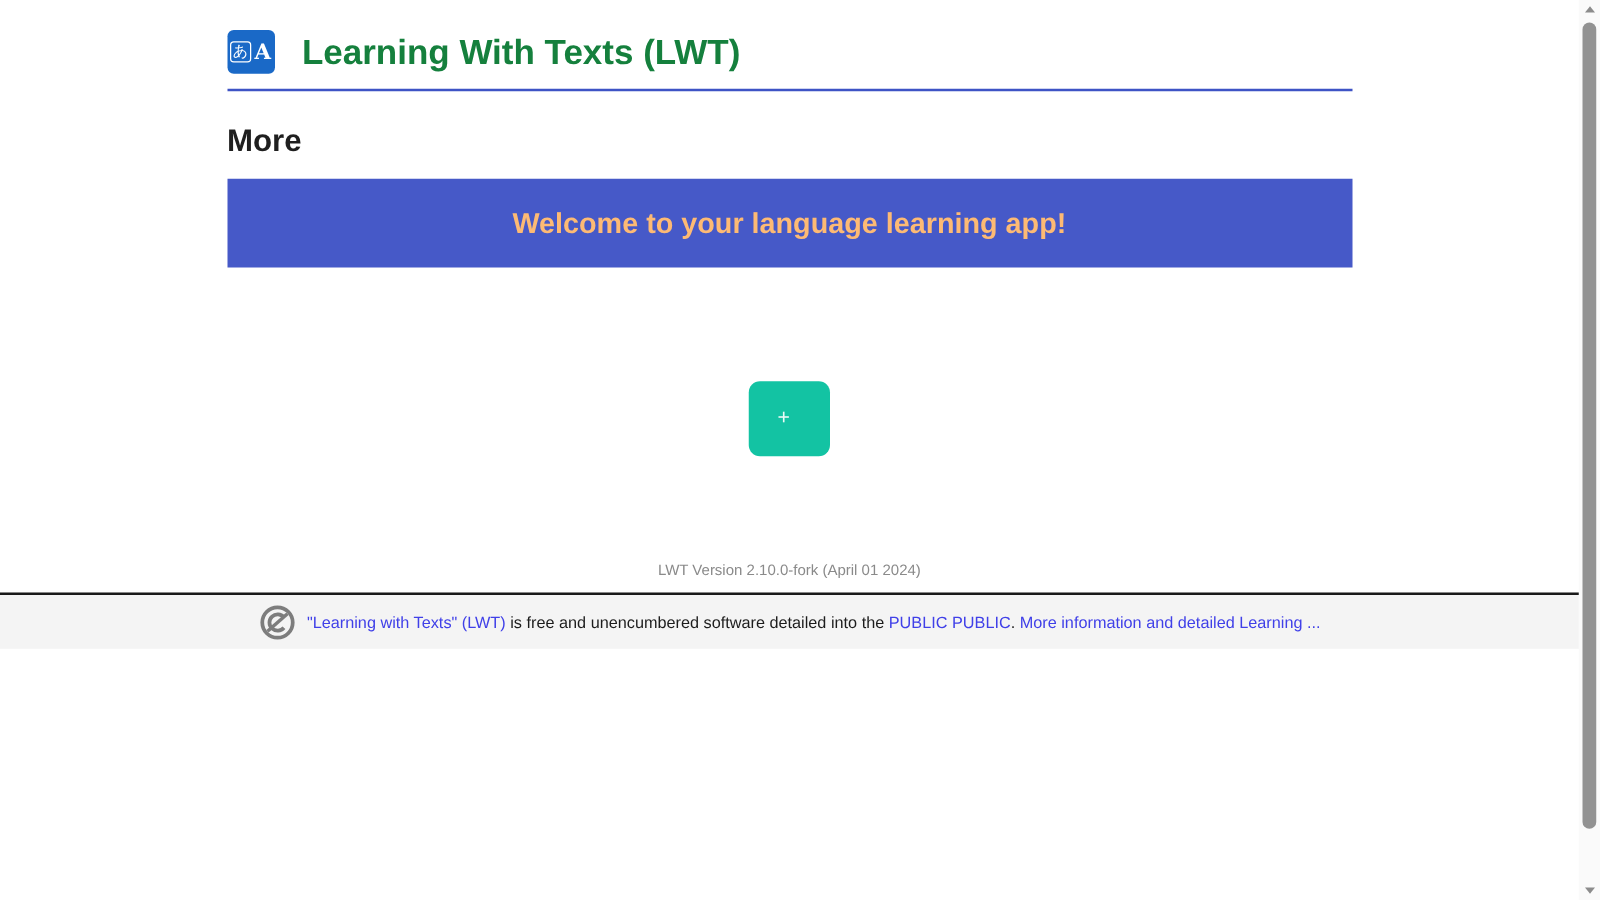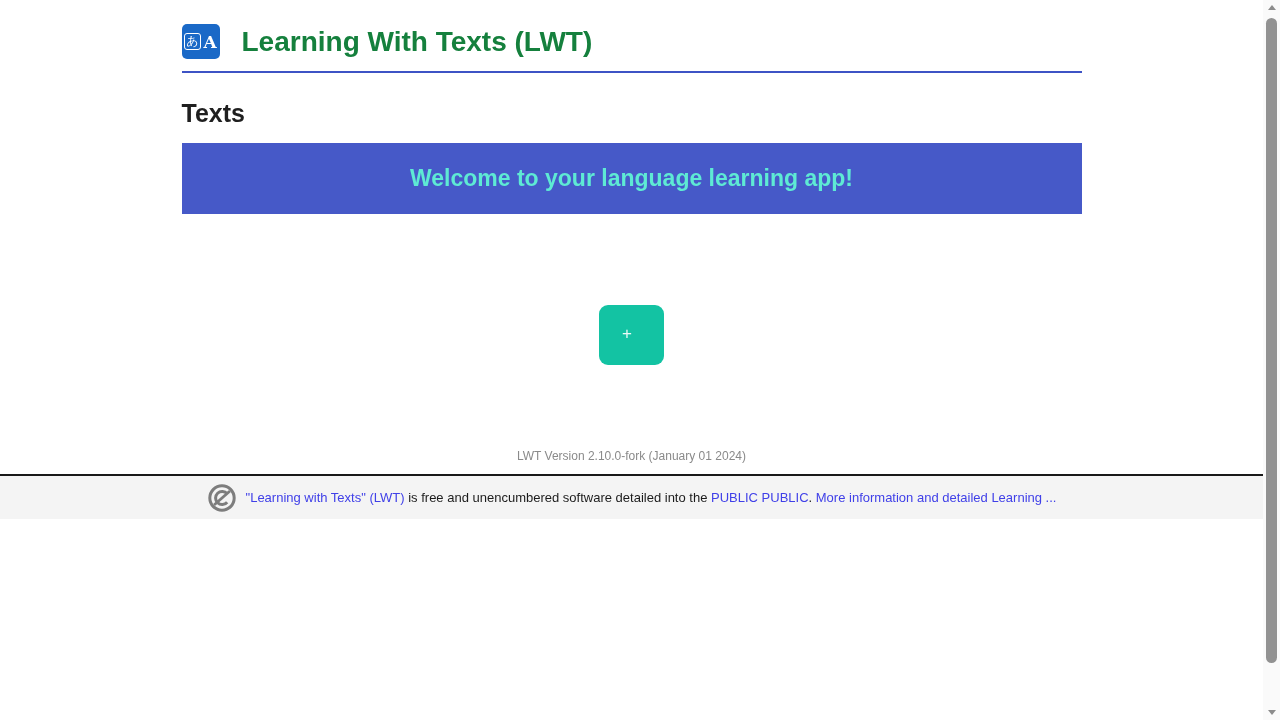--- a/index.html
+++ b/index.html
@@ -31,21 +31,21 @@
     color:#fff; font-family:"DejaVu Serif", serif; font-weight:bold; font-size:17px;
   }
   h1.app-title { margin:0; font-size:28px; font-weight:bold; color:#15803d; }
 
   
   h2.page-heading { margin:26px 0 0 0; font-size:25px; font-weight:bold; color:#1f1f1f; }
 
   .banner {
     margin-top:15px; height:71px;
     background:var(--c-banner, #4659c8);
-    color:#5eead4; font-size:23px; font-weight:bold;
+    color:#fdba74; font-size:23px; font-weight:bold;
     display:flex; align-items:center; justify-content:center;
   }
 
   .button-row { text-align:center; margin-top:91px; }
   .add-btn {
     background:var(--c-button, #13c3a3); color:#ffffff;
     border:none; border-radius:9px; height:60px; padding:0 23px;
     font-size:24px; font-family:"Liberation Sans", sans-serif; cursor:pointer;
     display:inline-flex; align-items:center;
   }
@@ -94,33 +94,33 @@
   <div class="content">
 
     <header class="app-header">
       <div class="logo">
         <span class="jp">あ</span>
         <span class="lat">A</span>
       </div>
       <h1 class="app-title">Learning With Texts (LWT)</h1>
     </header>
 
-    <h2 class="page-heading">Texts</h2>
+    <h2 class="page-heading">More</h2>
 
     <div class="banner">
       <span>Welcome to your language learning app!</span>
     </div>
 
     <div class="button-row">
       <button class="add-btn">
         <span class="plus">+</span>
       </button>
     </div>
 
-    <div class="version">LWT Version 2.10.0-fork (January 01 2024)</div>
+    <div class="version">LWT Version 2.10.0-fork (April 01 2024)</div>
 
   </div>
 </div>
 
 <div class="footer-bar">
   <svg class="pd-icon" viewBox="0 0 32 32">
     <circle cx="16" cy="16" r="13" fill="none" stroke="#7d7d7d" stroke-width="3.2"></circle>
     <path d="M 21.5 11.5 A 7 7 0 1 0 21.5 20.5" fill="none" stroke="#7d7d7d" stroke-width="3.2"></path>
     <line x1="7.5" y1="23.5" x2="24.5" y2="8.5" stroke="#7d7d7d" stroke-width="3"></line>
   </svg>

